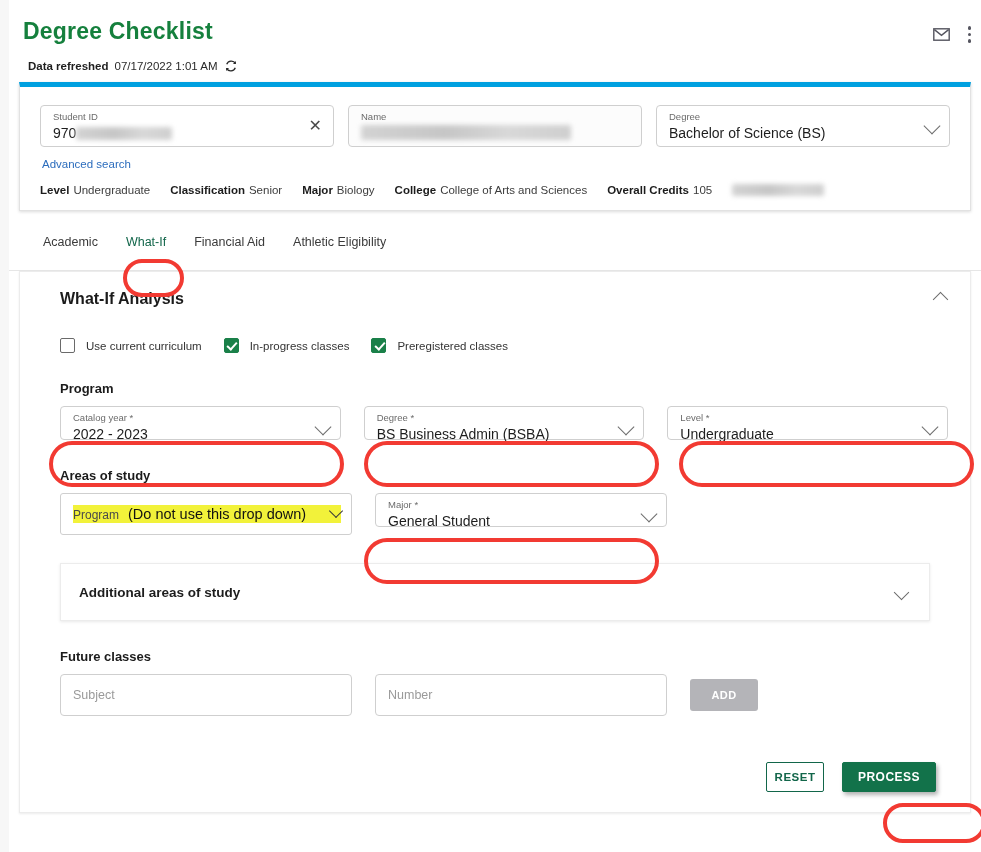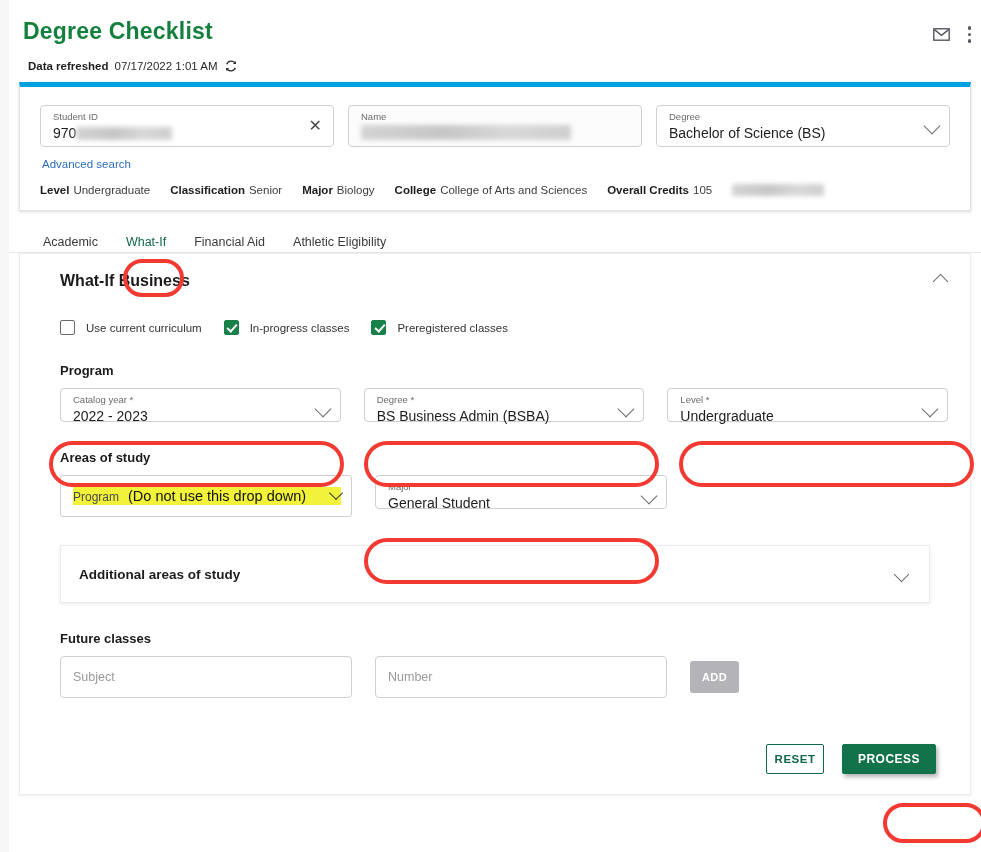--- a/index.html
+++ b/index.html
@@ -44,21 +44,21 @@
   .blur-b { display:inline-block; height:13px; vertical-align:-2px; border-radius:2px;
             background:linear-gradient(90deg,#d3d3d3,#c6c6c6 40%,#d8d8d8 70%,#cfcfcf);
             filter:blur(2.4px); }
   .adv { margin:11px 0 0 2px; font-size:11.5px; color:#2c6dbd; cursor:pointer; }
   .meta { margin-top:14px; display:flex; align-items:center; gap:20px; font-size:11.5px; color:#333; flex-wrap:nowrap; }
   .meta b { font-weight:bold; color:#1c1c1c; }
   .meta .v { color:#3c3c3c; margin-left:4px; }
 
   
   .tabs { position:relative; display:flex; gap:0; margin:14px 0 0 20px; }
-  .tab { font-size:12.5px; color:#3a3a3a; padding:10px 14px 4px 14px; cursor:pointer; }
+  .tab { font-size:12.5px; color:#3a3a3a; padding:10px 14px 22px 14px; cursor:pointer; }
   .tab.active { color:#12664a; }
   .tabs-underline { position:absolute; left:-20px; right:0; bottom:0; height:1px; background:#e6e6e6; }
 
   
   .panel { margin:0 10px 0 10px; background:#fff; border:1px solid #ececec;
            box-shadow:0 1px 2px rgba(0,0,0,.08); padding:18px 22px 20px 22px; position:relative;
            min-height:530px; }
   .panel-title { font-size:16px; font-weight:bold; color:#1b1b1b; margin:0 0 0 18px; }
   .panel-collapse { position:absolute; right:24px; top:22px; width:11px; height:11px;
                     border-left:1.7px solid #6b6b6b; border-top:1.7px solid #6b6b6b;
@@ -97,21 +97,21 @@
           padding:0 20px 0 18px; position:relative; cursor:pointer; }
   .addl .t { font-size:13.5px; font-weight:bold; color:#1d1d1d; }
   .addl .c { position:absolute; right:22px; top:23px; width:11px; height:11px;
              border-right:1.7px solid #6b6b6b; border-bottom:1.7px solid #6b6b6b; transform:rotate(45deg); }
 
   .fc-h { font-size:13px; font-weight:bold; color:#1b1b1b; margin:28px 0 10px 18px; }
   .fcrow { display:flex; align-items:center; gap:23px; margin-left:18px; }
   .tin { width:292px; height:42px; border:1px solid #cfcfcf; border-radius:4px; background:#fff;
          font-size:12.5px; color:#0c4a6e; padding:0 12px; font-family:"Liberation Sans", sans-serif; }
   .tin::placeholder { color:#9a9a9a; }
-  .addbtn { width:49px; height:32px; background:#b4b4b8; border:none; color:#fff; font-size:11px;
+  .addbtn { width:68px; height:32px; background:#b4b4b8; border:none; color:#fff; font-size:11px;
             font-weight:bold; letter-spacing:.4px; border-radius:3px; cursor:pointer;
             font-family:"Liberation Sans", sans-serif; }
 
   .actions { display:flex; justify-content:flex-end; align-items:center; gap:18px;
              margin:46px 12px 0 0; position:relative; }
   .btn-reset { width:58px; height:30px; background:#fff; border:1px solid #12664a; color:#12664a;
                font-size:11.5px; font-weight:bold; letter-spacing:.5px; border-radius:2px; cursor:pointer;
                font-family:"Liberation Sans", sans-serif; }
   .btn-proc { width:94px; height:30px; background:#12724a; border:1px solid #12724a; color:#fff;
               font-size:12px; font-weight:bold; letter-spacing:.5px; border-radius:2px; cursor:pointer;
@@ -192,21 +192,21 @@
   <div class="tabs">
     <div class="tab">Academic</div>
     <div class="tab active" style="position:relative;">What-If</div>
     <div class="tab">Financial Aid</div>
     <div class="tab">Athletic Eligibility</div>
     <div class="tabs-underline"></div>
   </div>
   <div class="oval" style="left:114px; top:259px; width:61px; height:38px;"></div>
 
   <div class="panel">
-    <h2 class="panel-title">What-If Business</h2>
+    <h2 class="panel-title">What-If Analysis</h2>
     <span class="panel-collapse"></span>
 
     <div class="checks">
       <label class="chk">
         <span class="box"></span>
         <span>Use current curriculum</span>
       </label>
       <label class="chk">
         <span class="box on"></span>
         <span>In-progress classes</span>

